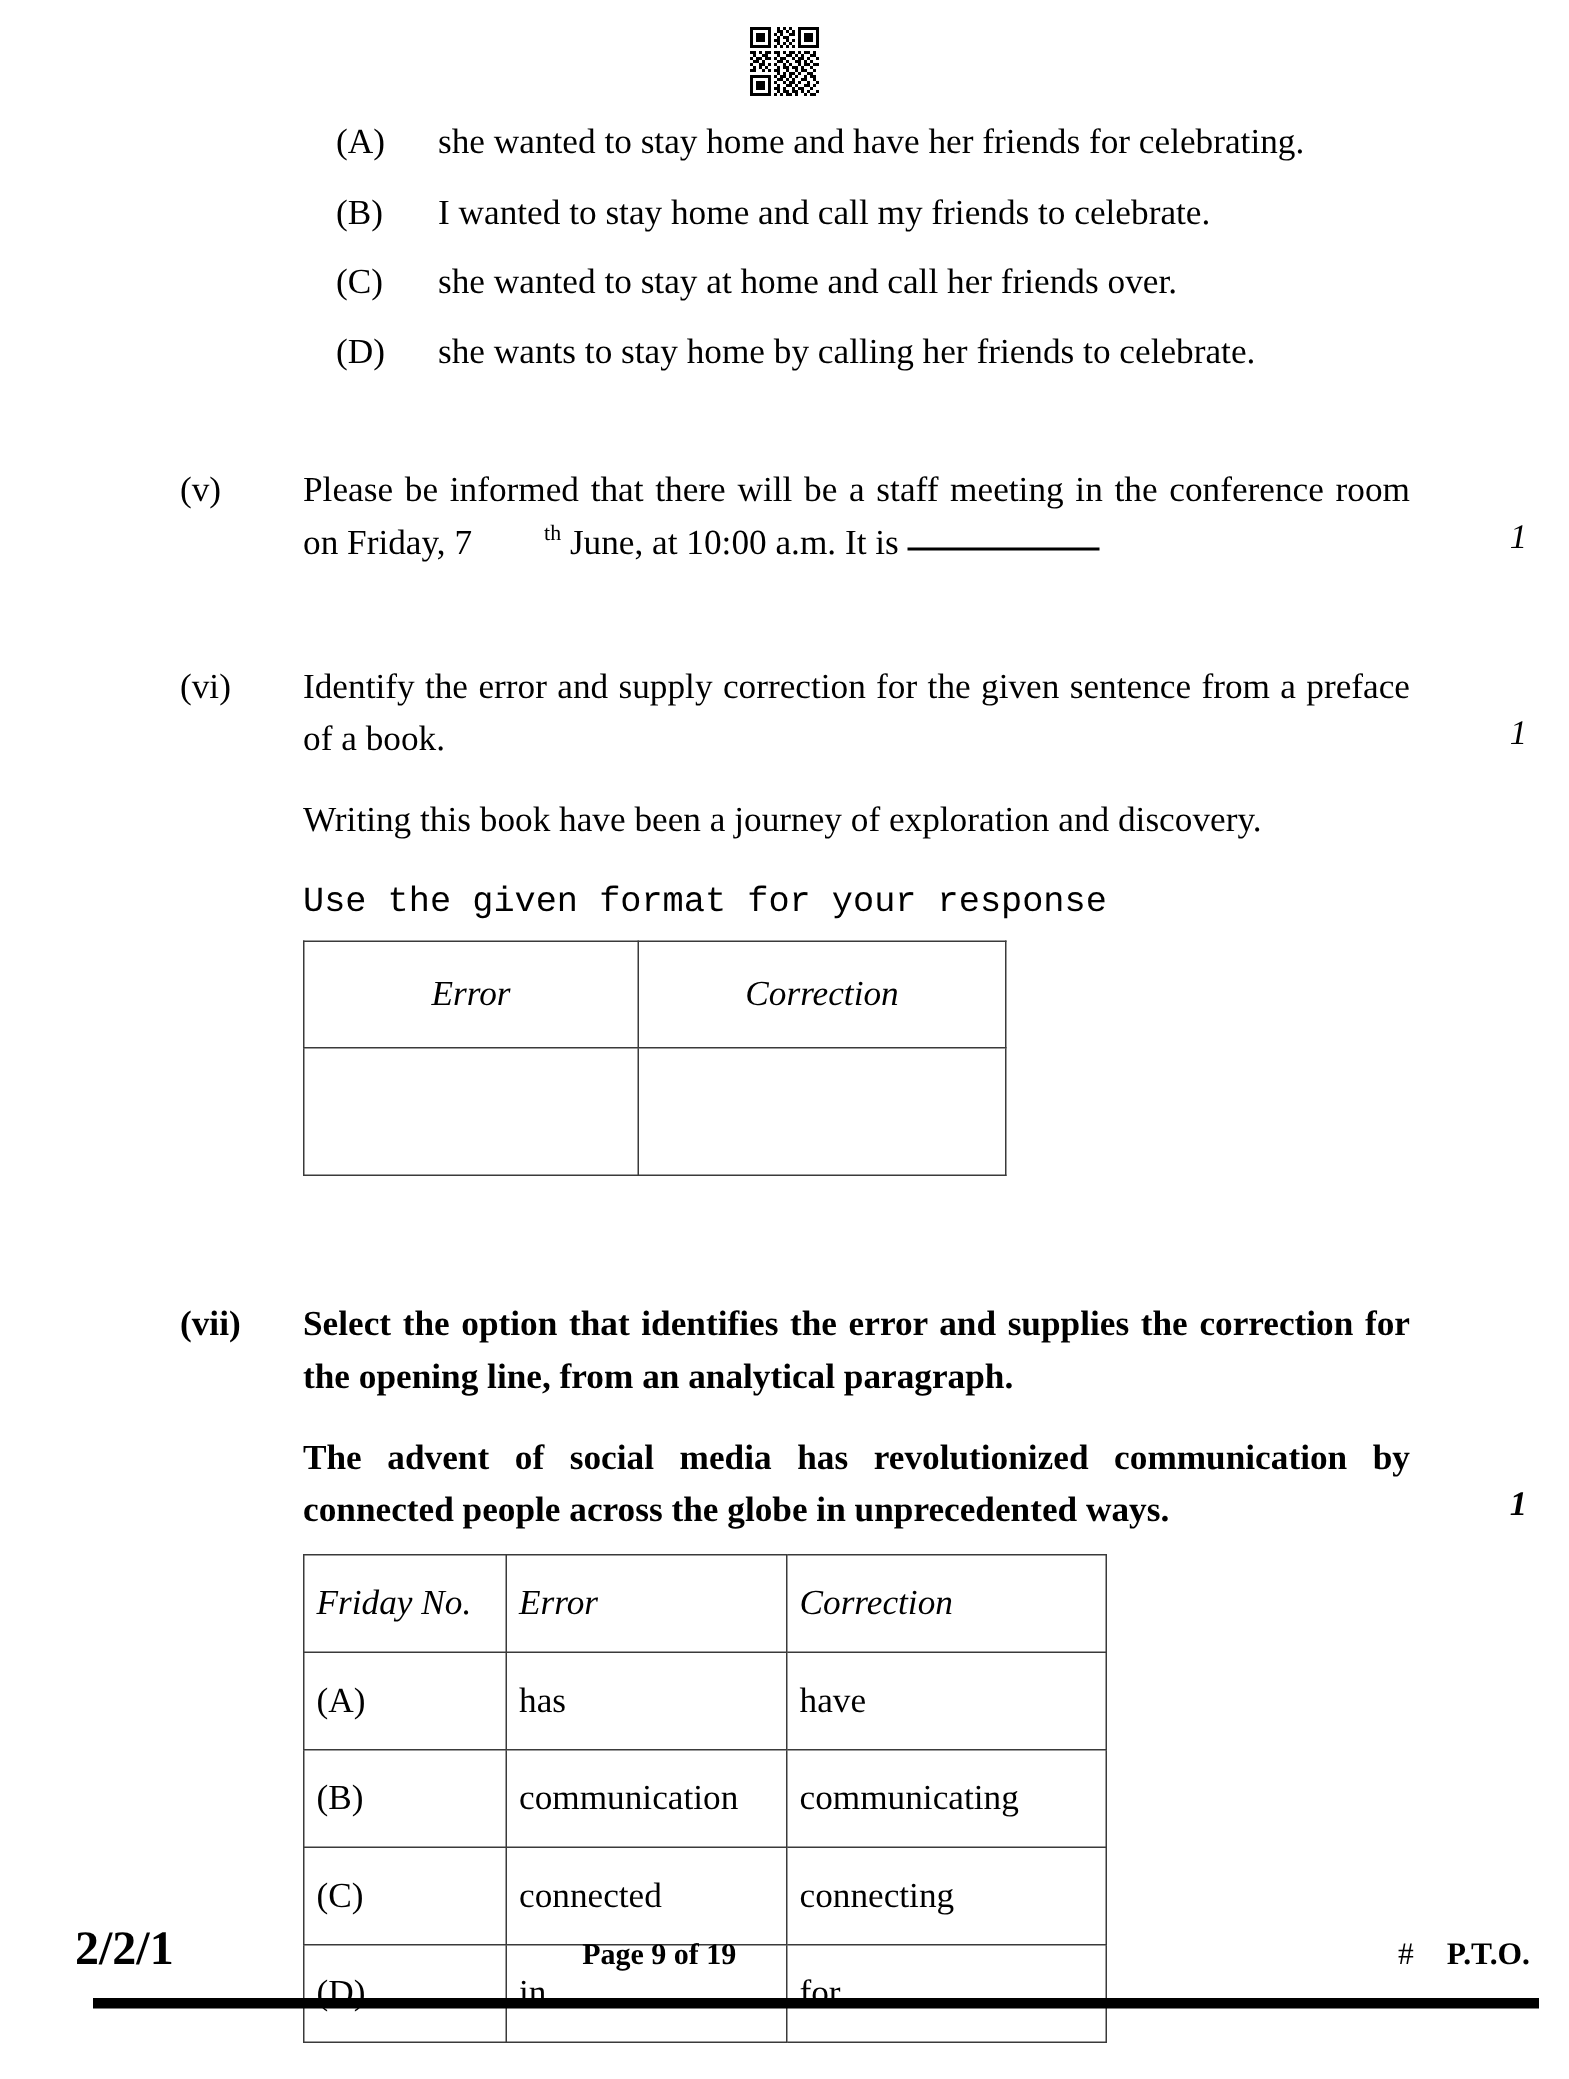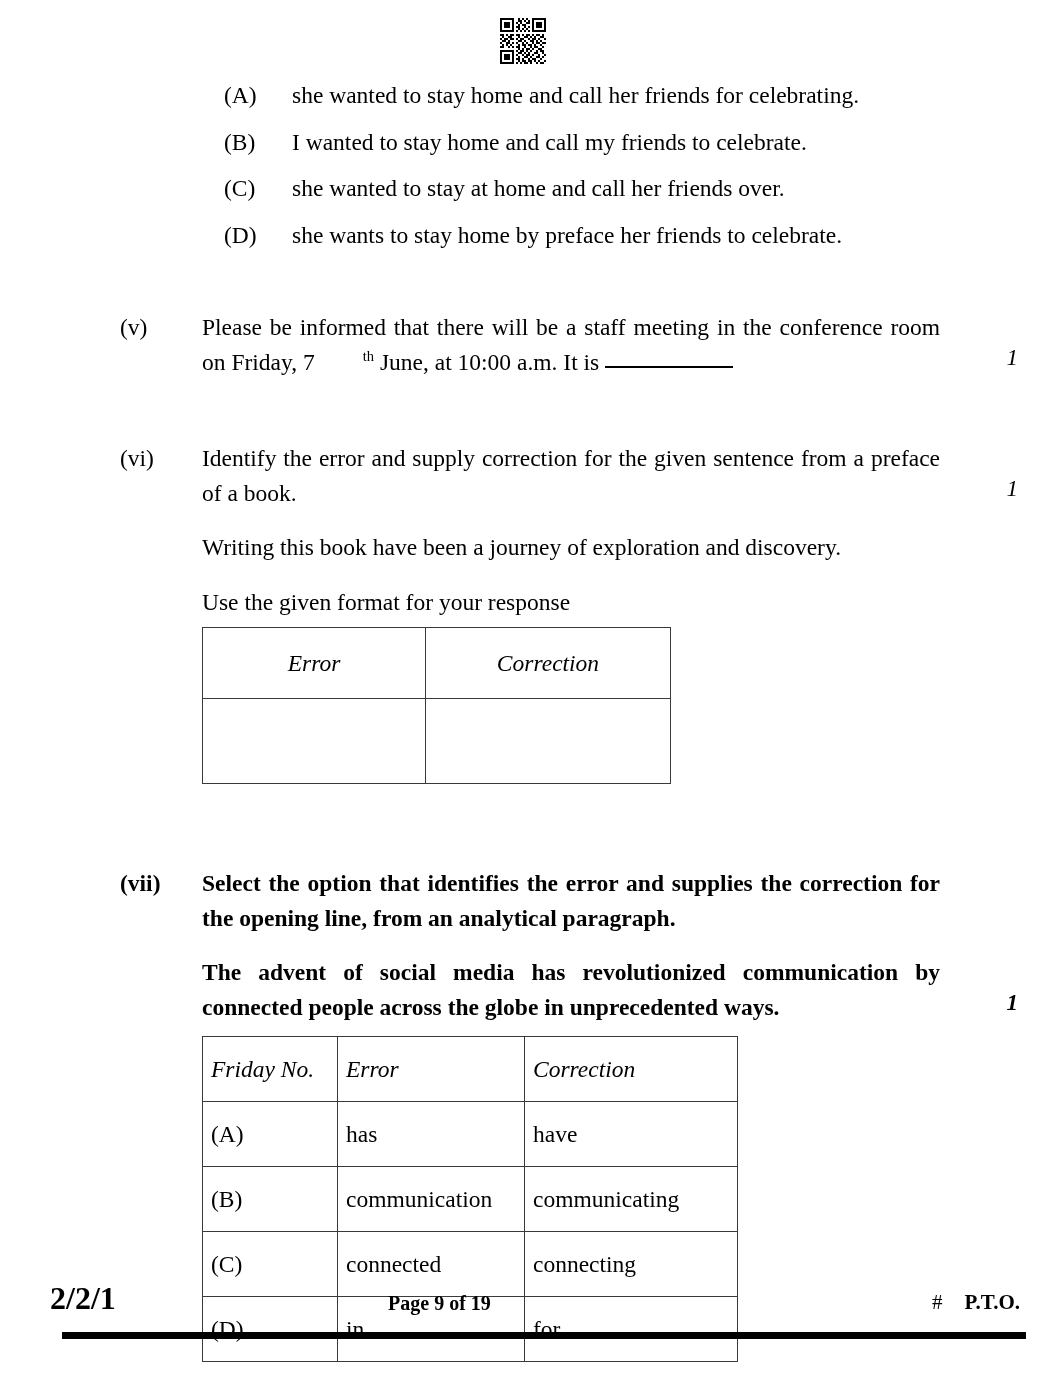--- a/index.html
+++ b/index.html
@@ -337,48 +337,48 @@
         <rect x="20" y="22" width="2" height="1"></rect>
     </g>
   </svg>
 </div>
 
 <div class="page">
 
   <div>
     <div class="optrow justify">
       <span class="optlabel">(A)</span>
-      <span>she wanted to stay home and call her friends for celebrating.</span>
+      <span>she wanted to stay home and have her friends for celebrating.</span>
     </div>
     <div class="optrow" style="margin-top:12px;">
       <span class="optlabel">(B)</span>
       <span>I wanted to stay home and call my friends to celebrate.</span>
     </div>
     <div class="optrow" style="margin-top:12px;">
       <span class="optlabel">(C)</span>
       <span>she wanted to stay at home and call her friends over.</span>
     </div>
     <div class="optrow" style="margin-top:12px;">
       <span class="optlabel">(D)</span>
-      <span>she wants to stay home by preface her friends to celebrate.</span>
+      <span>she wants to stay home by calling her friends to celebrate.</span>
     </div>
   </div>
 
   <div class="qblock" style="margin-top:58px;">
     <span class="qlabel">(v)</span>
     <span class="marks" style="top:31px;">1</span>
     <p class="qpara"><span>Please be informed that there will be a staff meeting in the conference room on Friday, 7</span><sup>th</sup><span> June, at 10:00 a.m. It is </span><span class="blankline"></span><br></p>
   </div>
 
   <div class="qblock" style="margin-top:62px;">
     <span class="qlabel">(vi)</span>
     <span class="marks" style="top:31px;">1</span>
     <p class="qpara">Identify the error and supply correction for the given sentence from a preface of a book.</p>
     <p class="qpara" style="margin-top:20px;">Writing this book have been a journey of exploration and discovery.</p>
-    <p class="qpara nojust" style="margin-top:20px;">Use the given format for your response</p>
+    <p class="qpara nojust" style="margin-top:20px;font-family:Liberation Mono, monospace;">Use the given format for your response</p>
   </div>
 
   <table class="grid tbl-response" style="margin-top:8px; position:relative; left:202px;">
     <tbody>
         <tr>
       <td class="hdr c1">Error</td>
       <td class="hdr c2">Correction</td>
     </tr>
     <tr class="blank">
       <td class="c1"></td>

